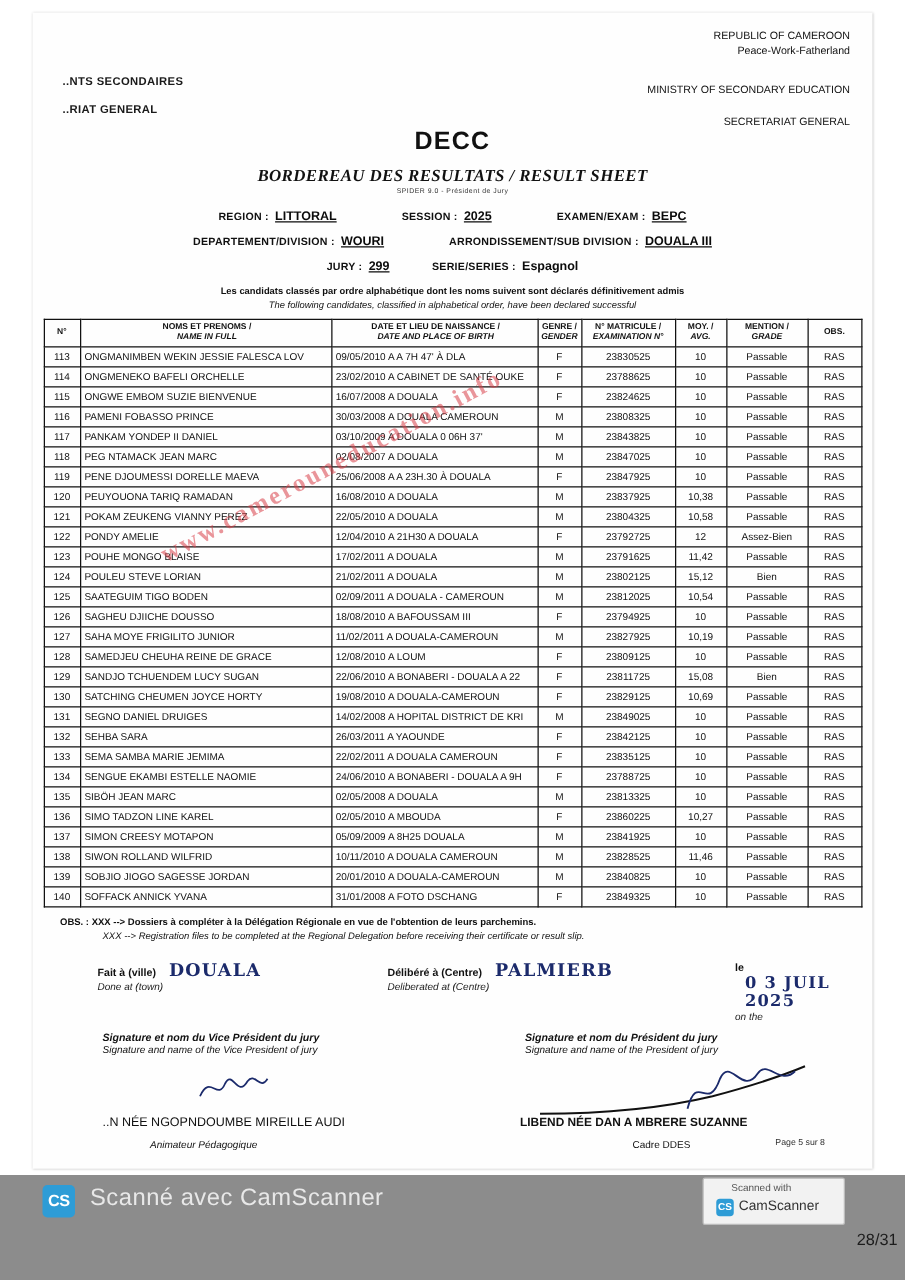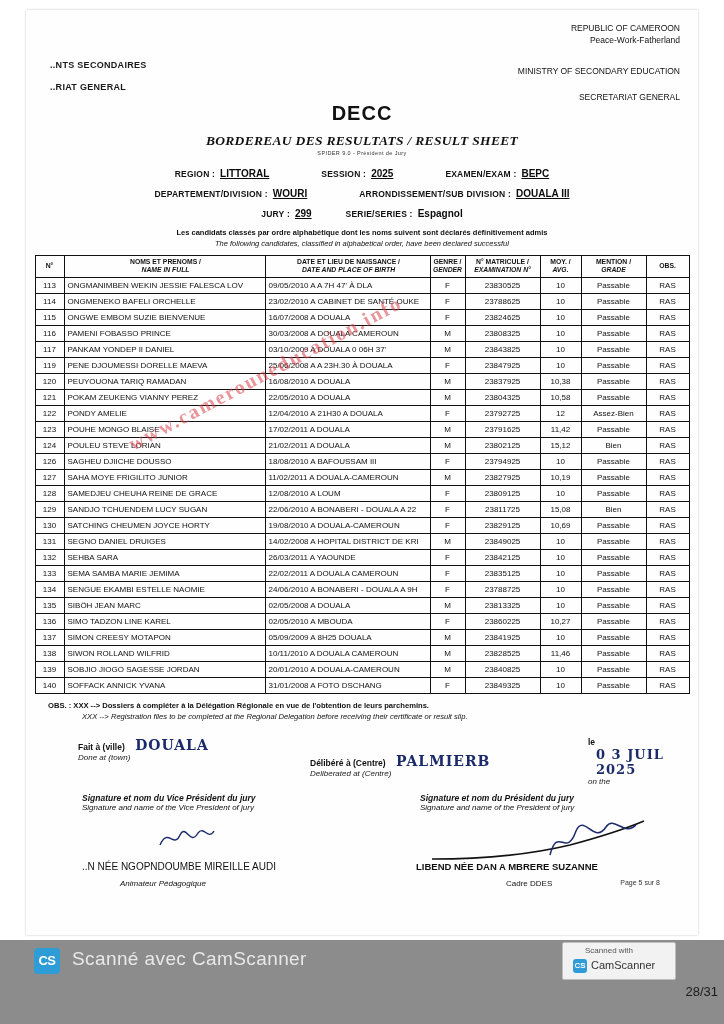--- a/index.html
+++ b/index.html
@@ -188,21 +188,21 @@
 
   .sign-block {
     width: 628px;
     margin: 14px auto 0 auto;
     position: relative;
     height: 150px;
     font-size: 8.5px;
     color: #111;
   }
   .sb-left { position: absolute; left: 30px; top: 0; }
-  .sb-mid  { position: absolute; left: 262px; top: 0; margin-top: 16px; }
+  .sb-mid  { position: absolute; left: 262px; top: 0; }
   .sb-right{ position: absolute; left: 540px; top: 0; }
   .lbl-fr { font-weight: bold; font-size: 8.5px; }
   .lbl-en { font-style: italic; font-size: 8px; color: #222; }
   .hand {
     font-family: "DejaVu Serif", serif;
     font-size: 14px;
     font-weight: bold;
     color: #1b2a6b;
     letter-spacing: 1px;
   }
@@ -462,20 +462,30 @@
             <td class="c-num">117</td>
             <td class="c-name">PANKAM YONDEP II DANIEL</td>
             <td class="c-birth">03/10/2009 A DOUALA 0 06H 37'</td>
             <td class="c-gen">M</td>
             <td class="c-mat">23843825</td>
             <td class="c-moy">10</td>
             <td class="c-ment">Passable</td>
             <td class="c-obs">RAS</td>
           </tr>
           <tr>
+            <td class="c-num">118</td>
+            <td class="c-name">PEG NTAMACK JEAN MARC</td>
+            <td class="c-birth">02/08/2007 A DOUALA</td>
+            <td class="c-gen">M</td>
+            <td class="c-mat">23847025</td>
+            <td class="c-moy">10</td>
+            <td class="c-ment">Passable</td>
+            <td class="c-obs">RAS</td>
+          </tr>
+          <tr>
             <td class="c-num">119</td>
             <td class="c-name">PENE DJOUMESSI DORELLE MAEVA</td>
             <td class="c-birth">25/06/2008 A A 23H.30 À DOUALA</td>
             <td class="c-gen">F</td>
             <td class="c-mat">23847925</td>
             <td class="c-moy">10</td>
             <td class="c-ment">Passable</td>
             <td class="c-obs">RAS</td>
           </tr>
           <tr>
@@ -519,20 +529,30 @@
             <td class="c-obs">RAS</td>
           </tr>
           <tr>
             <td class="c-num">124</td>
             <td class="c-name">POULEU STEVE LORIAN</td>
             <td class="c-birth">21/02/2011 A DOUALA</td>
             <td class="c-gen">M</td>
             <td class="c-mat">23802125</td>
             <td class="c-moy">15,12</td>
             <td class="c-ment">Bien</td>
+            <td class="c-obs">RAS</td>
+          </tr>
+          <tr>
+            <td class="c-num">125</td>
+            <td class="c-name">SAATEGUIM TIGO BODEN</td>
+            <td class="c-birth">02/09/2011 A DOUALA - CAMEROUN</td>
+            <td class="c-gen">M</td>
+            <td class="c-mat">23812025</td>
+            <td class="c-moy">10,54</td>
+            <td class="c-ment">Passable</td>
             <td class="c-obs">RAS</td>
           </tr>
           <tr>
             <td class="c-num">126</td>
             <td class="c-name">SAGHEU DJIICHE DOUSSO</td>
             <td class="c-birth">18/08/2010 A BAFOUSSAM III</td>
             <td class="c-gen">F</td>
             <td class="c-mat">23794925</td>
             <td class="c-moy">10</td>
             <td class="c-ment">Passable</td>

